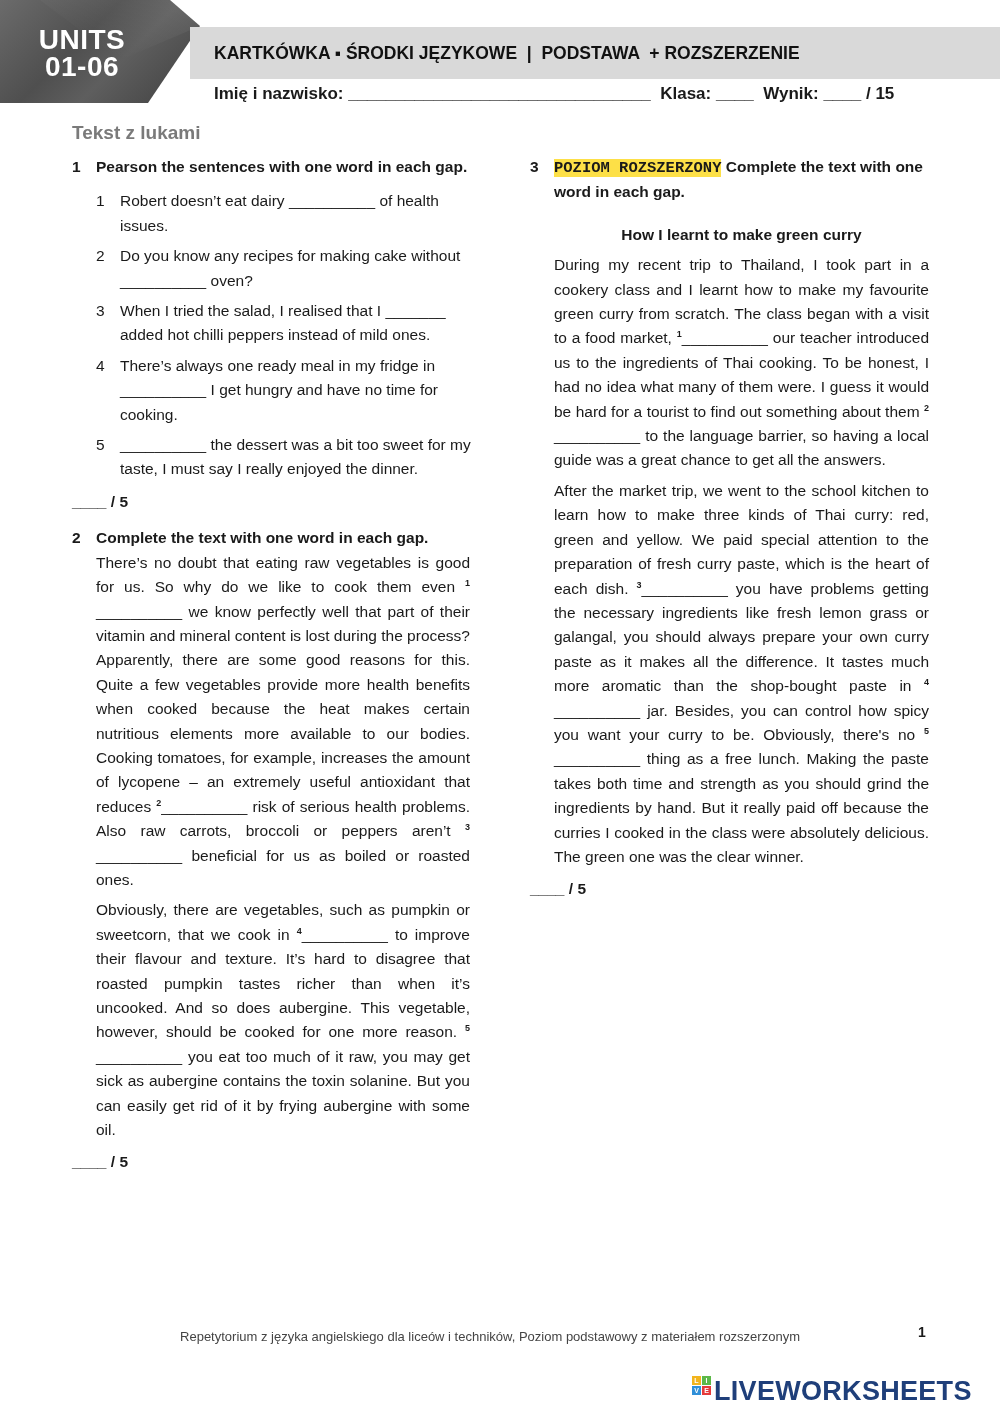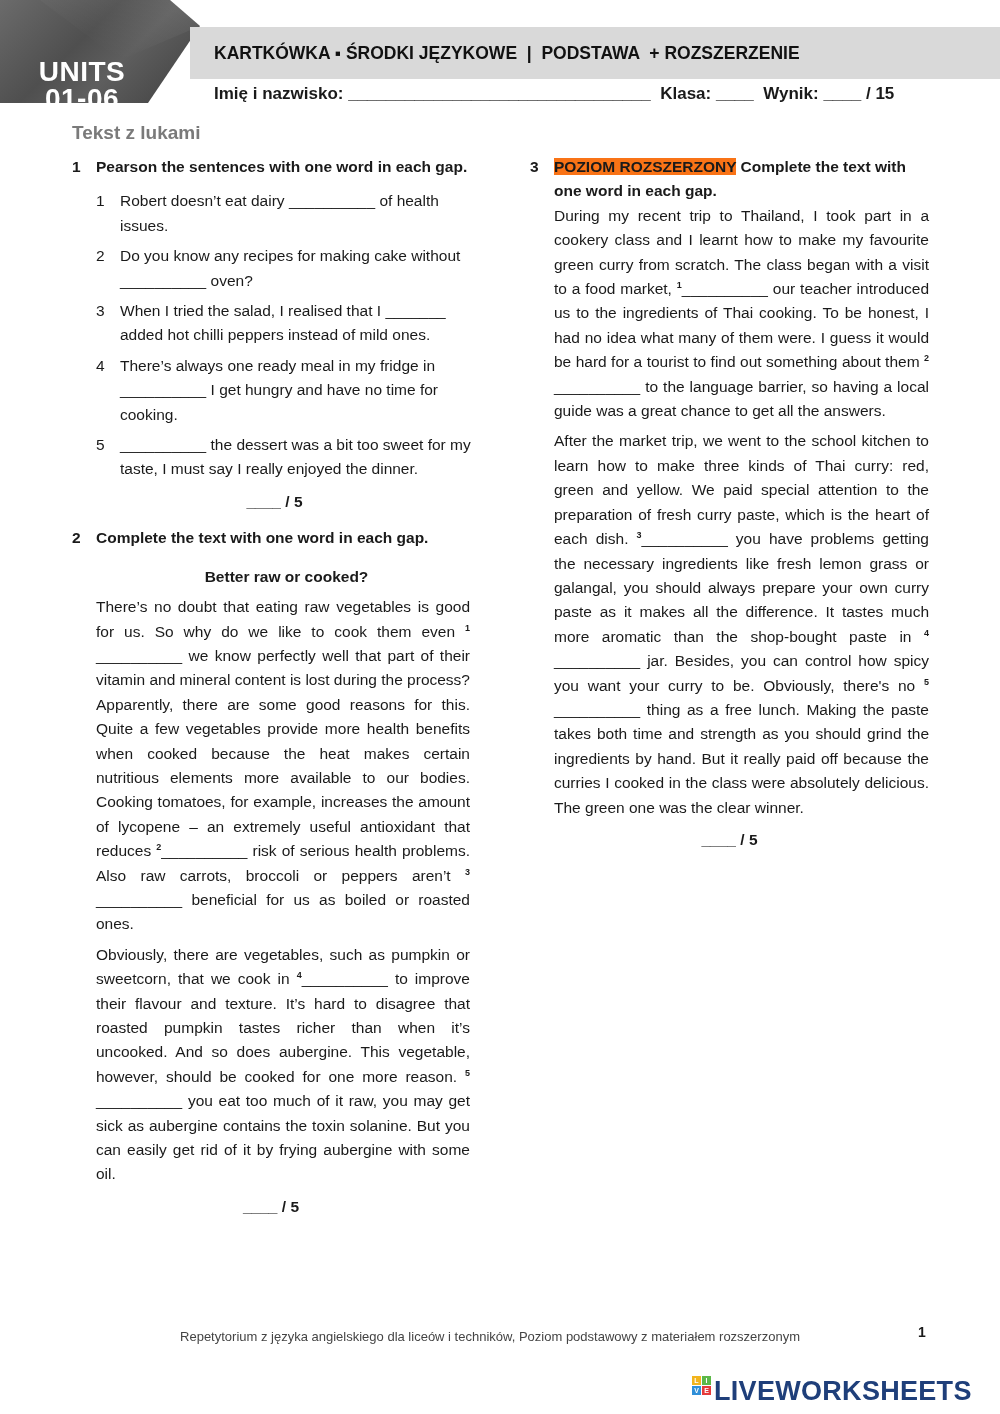--- a/index.html
+++ b/index.html
@@ -5,33 +5,33 @@
   html, body { margin:0; padding:0; background:#fff; }
   body { width:1000px; height:1414px; position:relative; overflow:hidden;
          font-family:"Liberation Sans", sans-serif; color:#1a1a1a; }
   .hex { position:absolute; left:0; top:0; width:200px; height:103px;
          background:linear-gradient(135deg,#6b6b6b 0%,#4f4f4f 40%,#5e5e5e 60%,#3f3f3f 100%);
          clip-path:polygon(0 0,170px 0,200px 26px,148px 103px,0 103px); }
   .hex-facet { position:absolute; left:0; top:0; width:200px; height:103px;
          background:linear-gradient(200deg, rgba(255,255,255,0.08) 0%, rgba(255,255,255,0) 50%, rgba(0,0,0,0.12) 100%);
          clip-path:polygon(40px 0,170px 0,200px 26px,120px 60px); }
   .units { position:absolute; left:32px; top:26px; color:#fff; font-weight:bold;
-           font-size:28px; line-height:27px; text-align:center; width:100px; letter-spacing:0.5px;margin-top:32px; }
+           font-size:28px; line-height:27px; text-align:center; width:100px; letter-spacing:0.5px; }
   .band { position:absolute; left:190px; top:27px; width:810px; height:52px; background:#d9d9d9; }
   .title { position:absolute; left:214px; top:43px; font-size:17.5px; font-weight:bold; color:#111; white-space:pre; }
   .fields { position:absolute; left:214px; top:84px; font-size:17px; font-weight:bold; white-space:pre; }
   .section-label { position:absolute; left:72px; top:122px; font-size:19px; font-weight:bold; color:#7a7a7a; }
   .col { position:absolute; font-size:15.5px; line-height:24.4px; }
   .ex-head { font-weight:bold; display:flex; }
   .ex-num { width:24px; flex:none; }
-  .hl { background:#f97316; }
+  .hl { background:#fde047;font-family:Liberation Mono, monospace; }
   .items { margin:10px 0 0 24px; }
   .item { display:flex; margin-bottom:6px; }
   .item-num { width:24px; flex:none; }
-  .score { text-align:center; font-weight:bold; margin-top:8px; }
+  .score { text-align:left; font-weight:bold; margin-top:8px; }
   .subtitle { text-align:center; font-weight:bold; margin:14px 0 6px 0; }
   .para { text-align:justify; margin:0 0 6px 24px; }
   .gap { display:inline-block; }
   sup { font-size:9px; font-weight:bold; vertical-align:6px; line-height:0; }
   .footer { position:absolute; left:0; width:980px; top:1326px; text-align:center;
             font-size:13px; color:#444; line-height:21px; }
   .page-num { position:absolute; left:918px; top:1324px; font-size:14px; font-weight:bold; }
   .logo { position:absolute; left:692px; top:1376px; display:flex; align-items:flex-start; }
   .logo-cubes { display:grid; grid-template-columns:9px 9px; grid-gap:1px; margin-right:3px; }
   .cube { width:9px; height:9px; font-size:7px; color:#fff; font-weight:bold; text-align:center; line-height:9px; }
@@ -78,33 +78,33 @@
         <span class="item-num">5</span>
         <span><span class="gap">__________</span><span> the dessert was a bit too sweet for my taste, I must say I really enjoyed the dinner.</span></span>
       </div>
     </div>
   <div class="score">____ / 5</div>
 
   <div class="ex-head" style="margin-top:12px;">
     <span class="ex-num">2</span>
     <span>Complete the text with one word in each gap.</span>
   </div>
-  <div class="subtitle" style="margin-left:24px;">Better raw or cooked?</div>
   <div id="ex2-text" style="margin-right:7px;">
       <div class="para">There’s no doubt that eating raw vegetables is good for us. So why do we like to cook them even <sup>1</sup><span class="gap">__________</span> we know perfectly well that part of their vitamin and mineral content is lost during the process? Apparently, there are some good reasons for this. Quite a few vegetables provide more health benefits when cooked because the heat makes certain nutritious elements more available to our bodies. Cooking tomatoes, for example, increases the amount of lycopene – an extremely useful antioxidant that reduces <sup>2</sup><span class="gap">__________</span> risk of serious health problems. Also raw carrots, broccoli or peppers aren’t <sup>3</sup><span class="gap">__________</span> beneficial for us as boiled or roasted ones.</div>
       <div class="para">Obviously, there are vegetables, such as pumpkin or sweetcorn, that we cook in <sup>4</sup><span class="gap">__________</span> to improve their flavour and texture. It’s hard to disagree that roasted pumpkin tastes richer than when it’s uncooked. And so does aubergine. This vegetable, however, should be cooked for one more reason. <sup>5</sup><span class="gap">__________</span> you eat too much of it raw, you may get sick as aubergine contains the toxin solanine. But you can easily get rid of it by frying aubergine with some oil.</div>
     </div>
   <div class="score" style="margin-right:7px;">____ / 5</div>
 </div>
 
 <div class="col" style="left:530px; top:155px; width:399px;">
   <div class="ex-head">
     <span class="ex-num">3</span>
     <span><span class="hl">POZIOM ROZSZERZONY</span><span> Complete the text with one word in each gap.</span></span>
   </div>
+  <div class="subtitle" style="margin-left:24px; margin-top:18px;">How I learnt to make green curry</div>
   <div id="ex3-text">
       <div class="para">During my recent trip to Thailand, I took part in a cookery class and I learnt how to make my favourite green curry from scratch. The class began with a visit to a food market, <sup>1</sup><span class="gap">__________</span> our teacher introduced us to the ingredients of Thai cooking. To be honest, I had no idea what many of them were. I guess it would be hard for a tourist to find out something about them <sup>2</sup><span class="gap">__________</span> to the language barrier, so having a local guide was a great chance to get all the answers.</div>
       <div class="para">After the market trip, we went to the school kitchen to learn how to make three kinds of Thai curry: red, green and yellow. We paid special attention to the preparation of fresh curry paste, which is the heart of each dish. <sup>3</sup><span class="gap">__________</span> you have problems getting the necessary ingredients like fresh lemon grass or galangal, you should always prepare your own curry paste as it makes all the difference. It tastes much more aromatic than the shop-bought paste in <sup>4</sup><span class="gap">__________</span> jar. Besides, you can control how spicy you want your curry to be. Obviously, there's no <sup>5</sup><span class="gap">__________</span> thing as a free lunch. Making the paste takes both time and strength as you should grind the ingredients by hand. But it really paid off because the curries I cooked in the class were absolutely delicious. The green one was the clear winner.</div>
     </div>
   <div class="score">____ / 5</div>
 </div>
 
 <div class="footer">
   <div>Repetytorium z języka angielskiego dla liceów i techników, Poziom podstawowy z materiałem rozszerzonym</div>
 </div>

